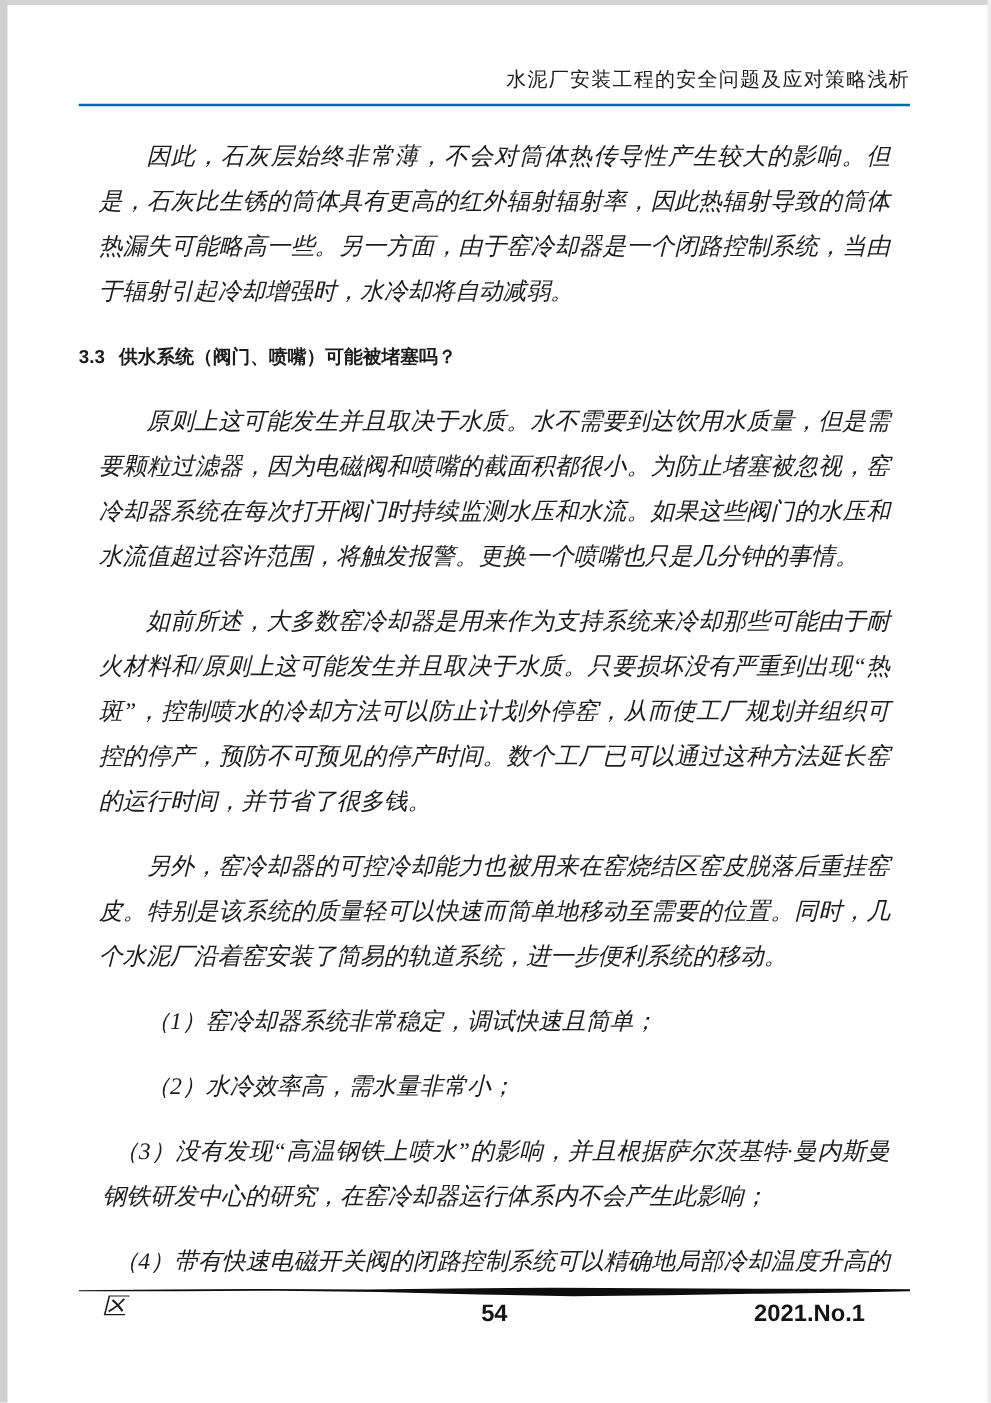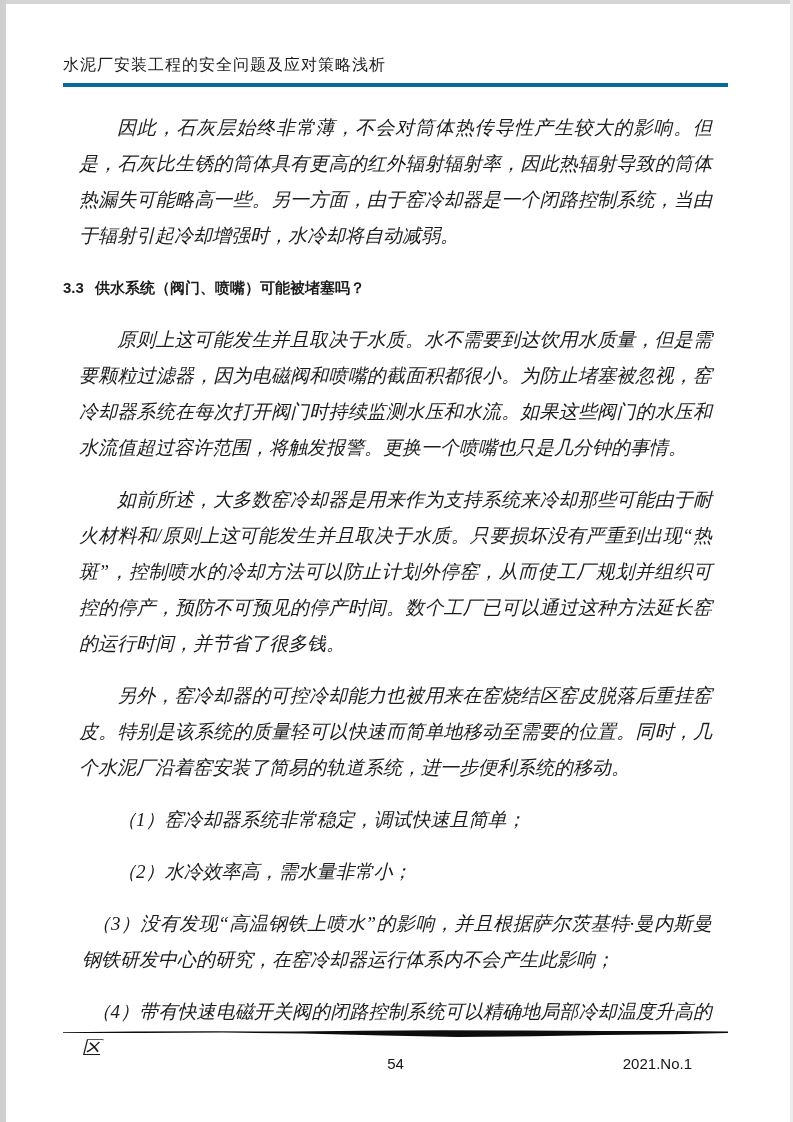--- a/index.html
+++ b/index.html
@@ -14,25 +14,25 @@
   
   .edge-top    { position:absolute; top:0; left:0; width:793px; height:4px; background:#d5d5d5; }
   .edge-left   { position:absolute; top:0; left:0; width:6px; height:1122px; background:#cfcfcf; }
   .edge-right  { position:absolute; top:0; right:0; width:3px; height:1122px; background:#ececec; }
 
   .page { position:absolute; left:63px; top:0; width:665px; }
 
   .running-head {
     padding-top: 53px;
     padding-bottom: 6px;
-    text-align: left;
+    text-align: right;
     font-size: 16px;
     line-height: 24px;
     letter-spacing: 1px;
-    border-bottom: 4px solid #0369a1;
+    border-bottom: 2px solid #0369a1;
   }
 
   main {
     padding-top: 7px;
     font-size: 19px;
     line-height: 36px;
     text-align: justify;
   }
   main p { margin: 16px; text-indent: 2em; font-style: italic; }
 
@@ -52,24 +52,25 @@
 
   .footer {
     position: absolute;
     left: 63px; top: 1028px;
     width: 665px;
   }
   .footer-rule { display: block; }
   .footer-row {
     position: relative;
     height: 18px;
-    margin-top: 15px;
+    margin-top: 1px;
     font-family: "Liberation Sans", "DejaVu Sans", sans-serif;
-    font-size: 15px;
+    font-size: 19px;
     color: #141414;
+    font-weight: bold;
   }
   .page-num { position: absolute; left: 0; right: 0; text-align: center; }
   .issue    { position: absolute; right: 36px; top: 0; }
 </style>
 </head>
 <body>
 
 <div class="edge-top"></div>
 <div class="edge-left"></div>
 <div class="edge-right"></div>

